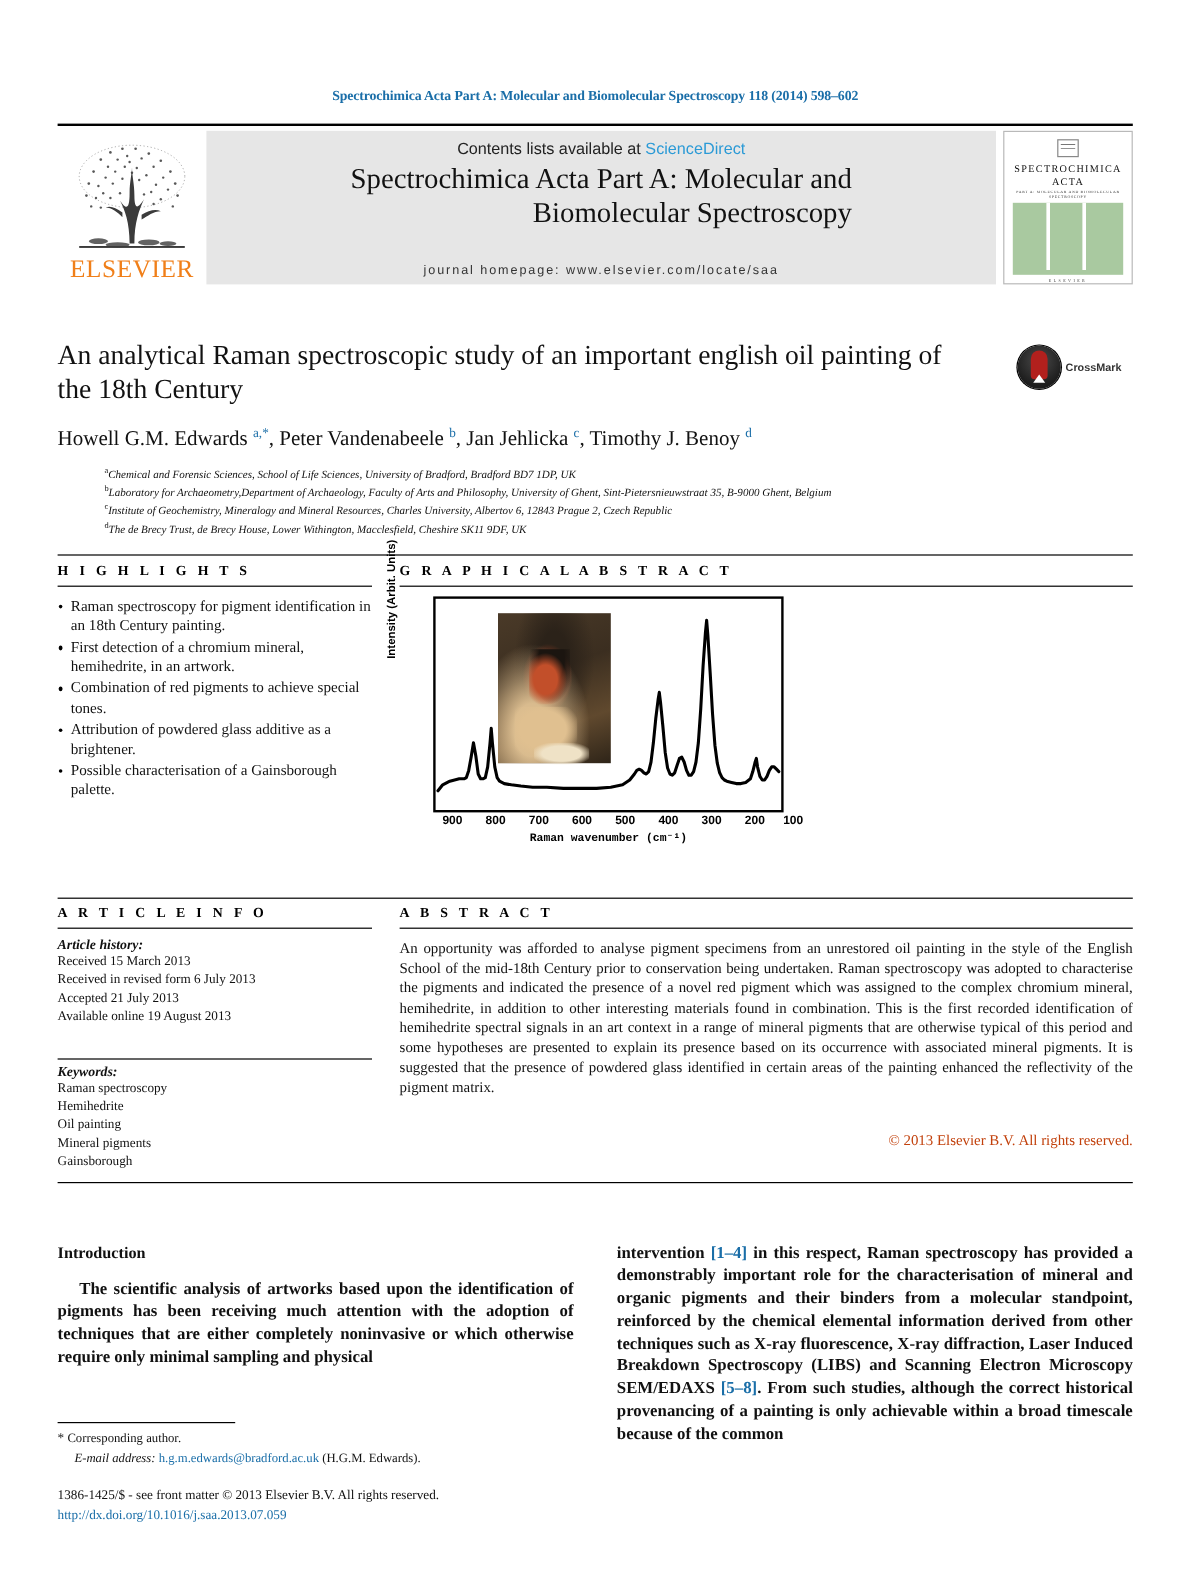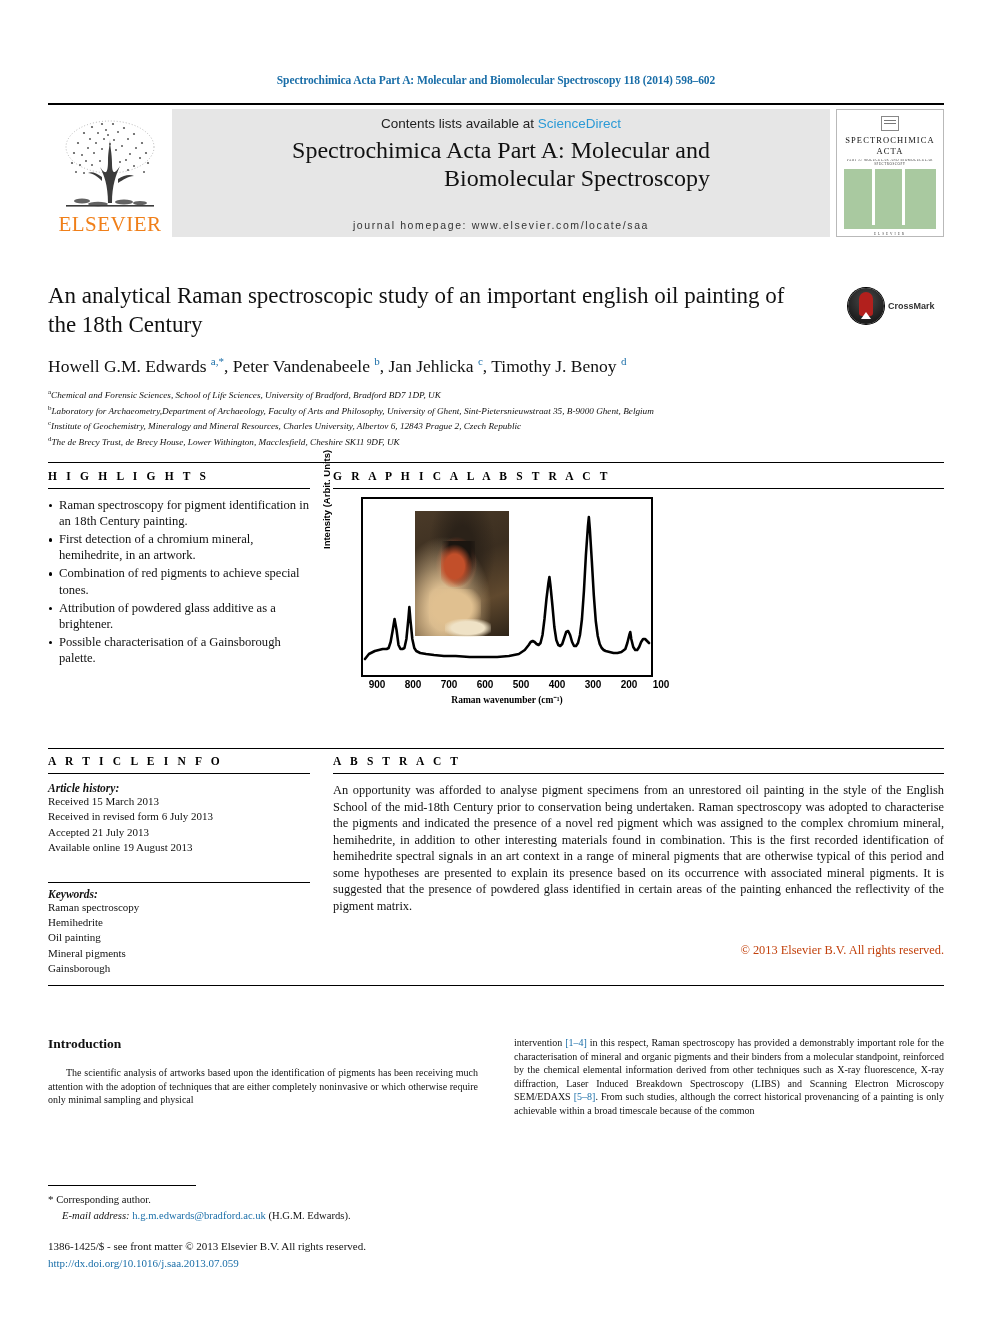--- a/index.html
+++ b/index.html
@@ -100,21 +100,21 @@
     content:"";position:absolute;left:13px;top:24px;width:0;height:0;
     border-left:5px solid transparent;border-right:5px solid transparent;
     border-bottom:7px solid #fff;
   }
   .cm-text{font-family:"Liberation Sans",sans-serif;font-size:9px;font-weight:bold;color:#333;}
 
   .authors{
     font-size:17.5px;margin-top:14px;color:#111;line-height:1.3;
   }
   .authors sup{color:#1a6ea8;font-size:11px;}
-  .affils{margin-top:10px;}
+  .affils{margin-top:10px;margin-left:39px;}
   .affil{
     font-size:9.2px;font-style:italic;line-height:1.45;color:#111;
   }
   .affil sup{font-style:normal;font-size:7px;}
 
   
   .band{position:absolute;left:48px;width:896px;}
   .band-top{top:470px;}
   .colL{position:absolute;left:0;top:0;width:262px;}
   .colR{position:absolute;left:285px;top:0;width:611px;}
@@ -148,21 +148,21 @@
   }
   .xticks{
     position:absolute;left:28px;top:182px;width:292px;height:14px;
   }
   .xticks span{
     position:absolute;font-family:"Liberation Sans",sans-serif;font-weight:bold;
     font-size:10px;transform:translateX(-50%);color:#000;margin-left:12px;
   }
   .xlab{
     position:absolute;left:28px;top:196px;width:292px;text-align:center;
-    font-family:Liberation Serif, serif;font-weight:bold;font-size:9.5px;color:#000;
+    font-family:Liberation Mono, monospace;font-weight:bold;font-size:9.5px;color:#000;
   }
   .inset-painting{
     position:absolute;left:52px;top:12px;width:94px;height:125px;
     background:
       radial-gradient(ellipse at 30% 78%, #d9bb8e 0 16%, rgba(217,187,142,0) 52%),
       radial-gradient(ellipse at 44% 43%, #b8482a 0 9%, rgba(184,72,42,0) 28%),
       radial-gradient(ellipse at 50% 30%, #2b2219 0 18%, rgba(43,34,25,0) 50%),
       linear-gradient(160deg,#4a3a28 0%,#3b2e20 40%,#60492e 72%,#2e2418 100%);
     border:0;
   }
@@ -198,21 +198,21 @@
 
   
   .bottom-rule{position:absolute;left:48px;top:985px;width:896px;border-top:1.5px solid #000;}
 
   
   .bodycols{position:absolute;left:48px;top:1036px;width:896px;}
   .bcol{position:absolute;top:0;width:430px;}
   .bcol.left{left:0;}
   .bcol.right{left:466px;}
   .h2{font-size:13.5px;font-weight:bold;margin:0 0 14px 0;color:#111;}
-  .ptext{font-size:10px;line-height:1.35;text-align:justify;color:#111;margin:0;}
+  .ptext{font-size:14px;line-height:1.35;text-align:justify;color:#111;margin:0;font-weight:bold;}
   .ptext.indent{text-indent:18px;}
   .ref{color:#1a6ea8;}
 
   
   .footnote{position:absolute;left:48px;top:1185px;width:430px;}
   .fn-rule{border-top:1px solid #000;width:148px;margin-bottom:6px;}
   .fn-line{font-size:10.6px;line-height:1.45;color:#111;}
   .fn-line .star{font-size:11px;}
   .fn-ital{font-style:italic;}
   .link{color:#1a6ea8;}

